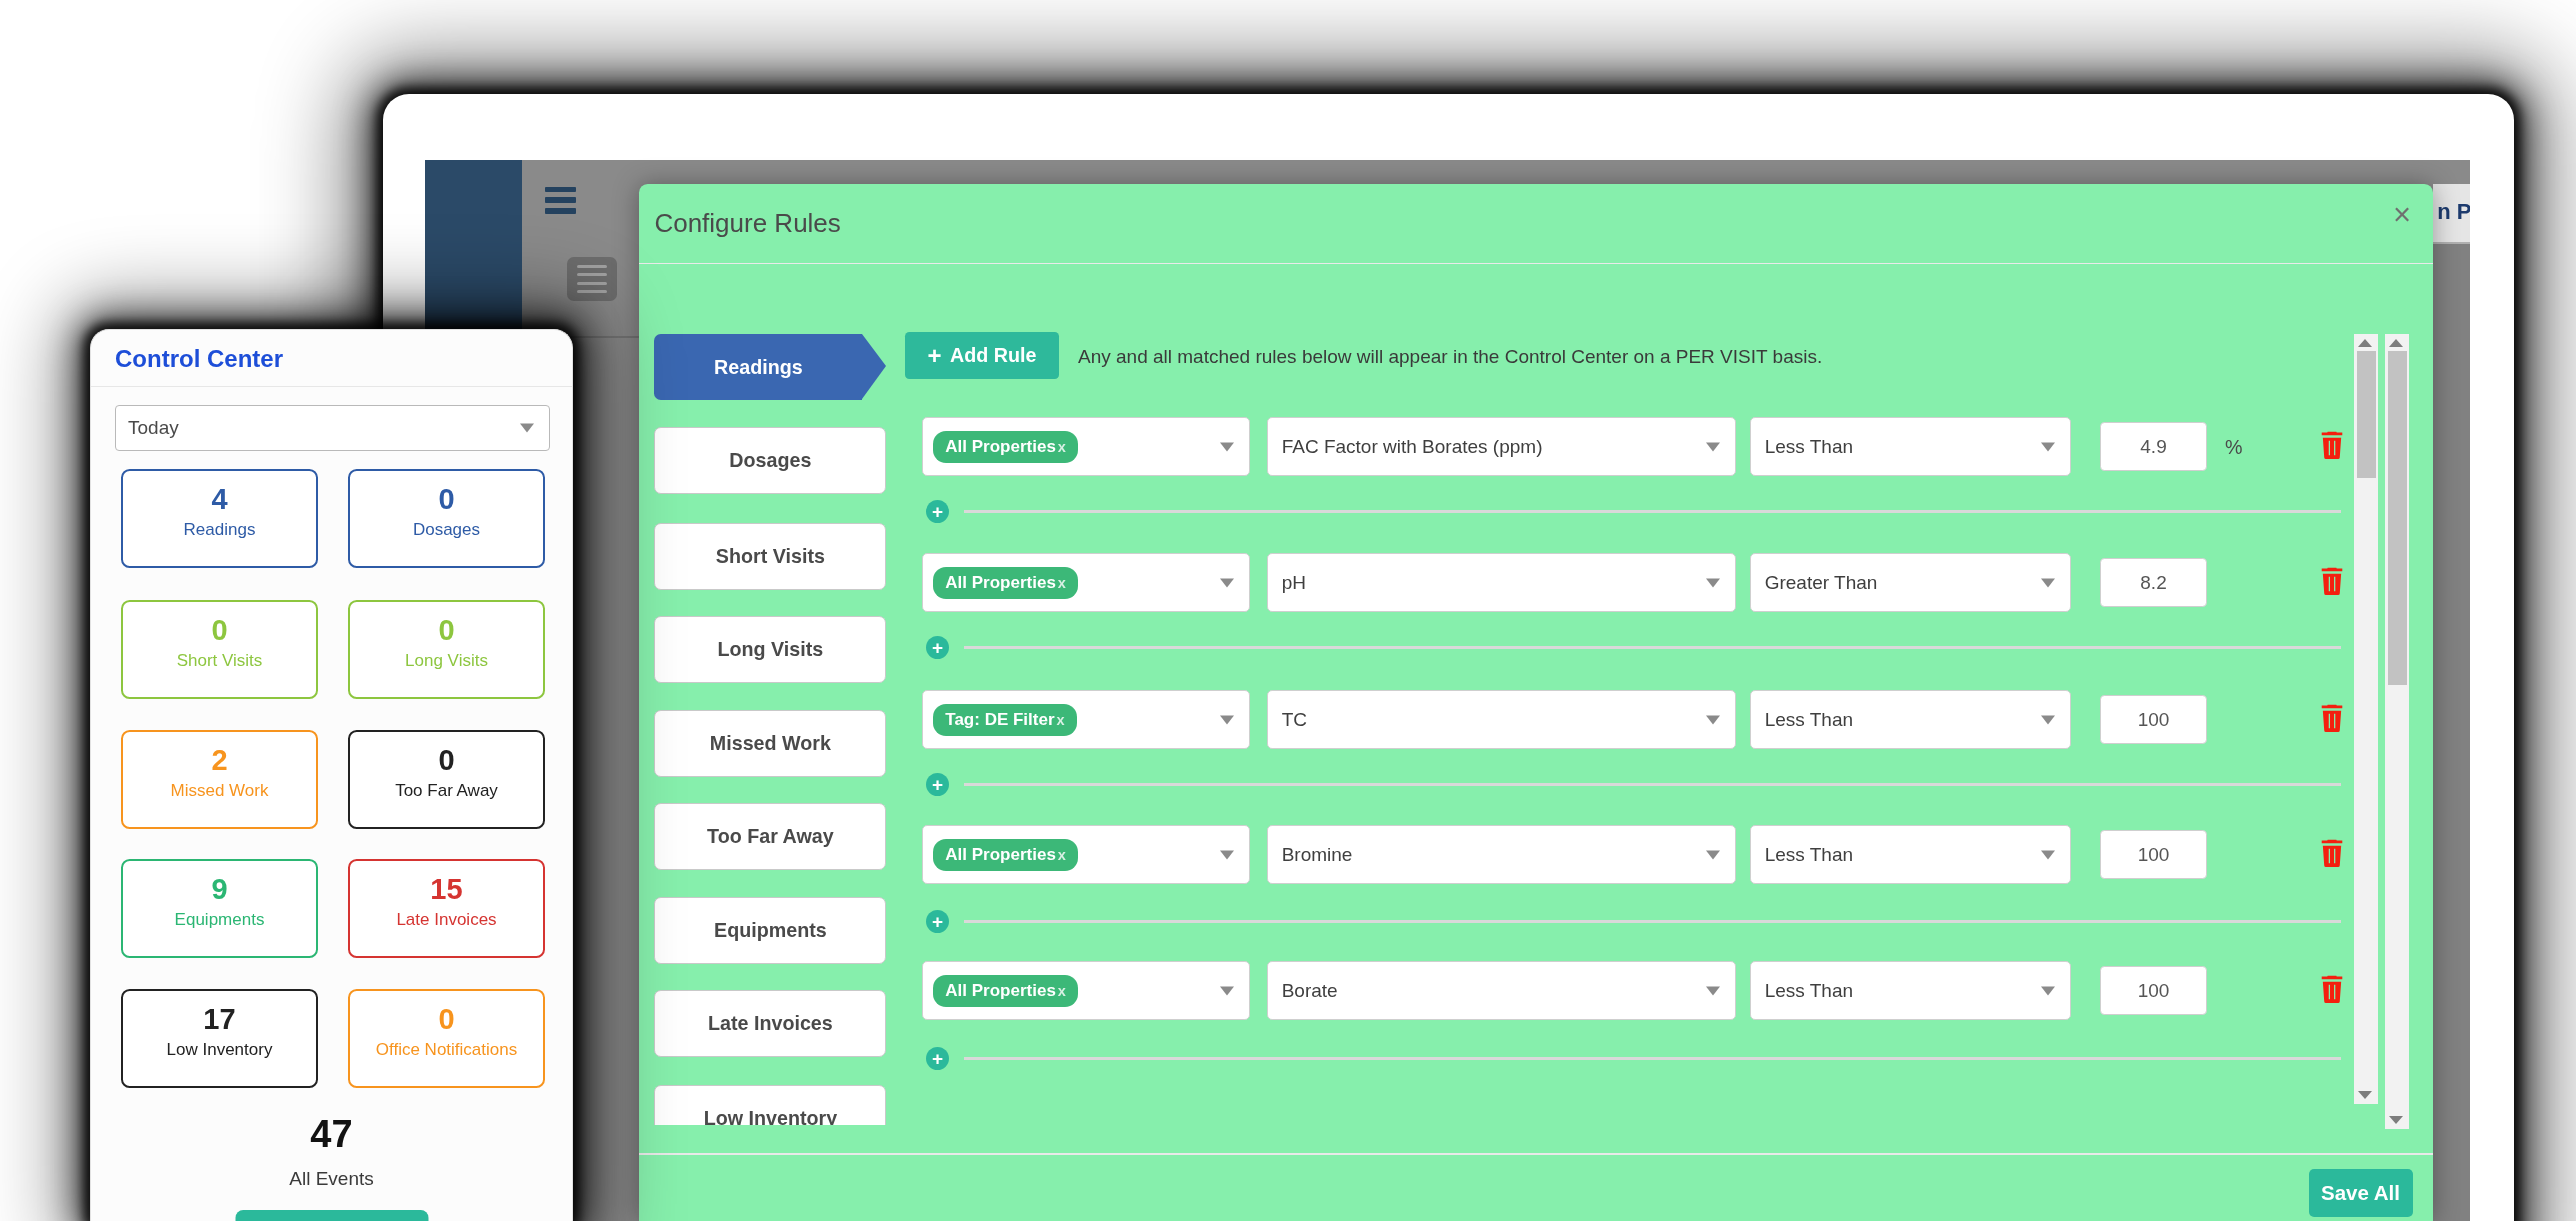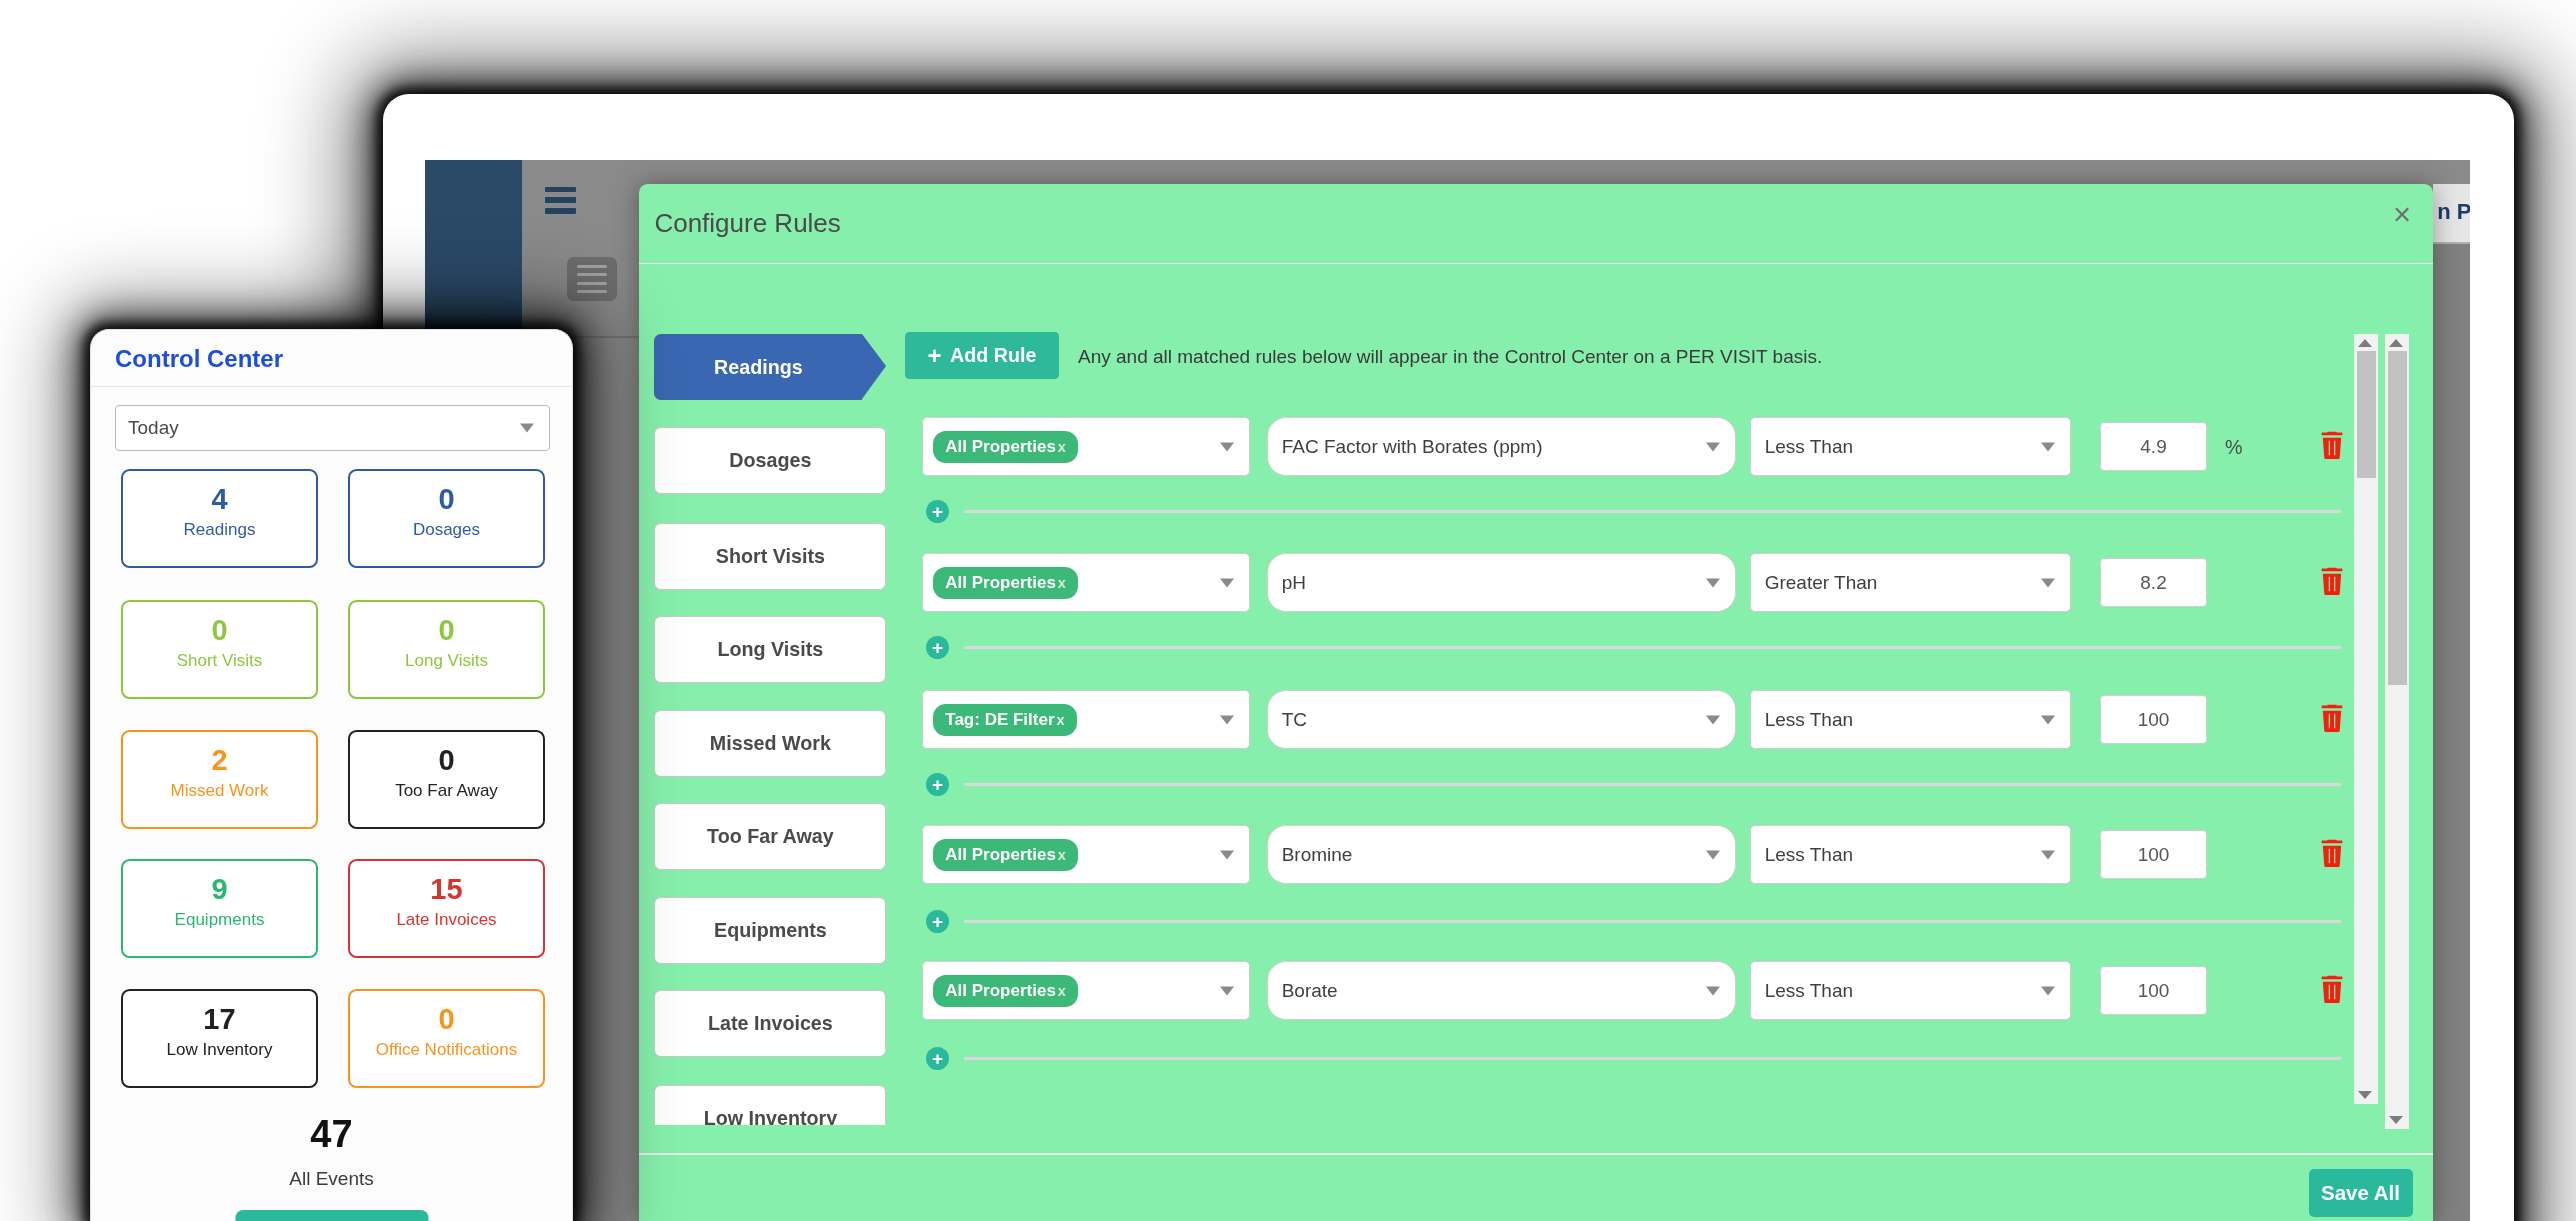--- a/index.html
+++ b/index.html
@@ -49,21 +49,21 @@
   .add-rule-btn { position:absolute; left:266px; top:148px; width:154px; height:47px; background:#2eb99b;
     border:none; border-radius:4.3px; color:#fff; font-size:19.7px; font-weight:600; cursor:pointer;
     display:flex; align-items:center; justify-content:center; gap:8.6px;
     font-family:"Liberation Sans","DejaVu Sans",sans-serif; }
   .add-rule-btn .plus { font-size:24px; font-weight:700; line-height:1; }
   .rules-note { position:absolute; left:439px; top:162px; font-size:19px; color:#3a3a3a; }
 
   .rule-row { position:absolute; left:0; width:100%; height:59px; }
   .fld { position:absolute; top:0; height:59px; border:1.7px solid #cfcfcf; border-radius:5.1px; background:#fff; cursor:pointer; }
   .fld-scope { left:283px; width:328px; }
-  .fld-prop  { left:628px; width:469px;border-radius:19px; }
+  .fld-prop  { left:628px; width:469px; }
   .fld-comp  { left:1111px; width:321px; }
   .fld-text { position:absolute; left:13.7px; top:50%; transform:translateY(-50%); font-size:19px; color:#3f3f3f; white-space:nowrap; }
   .caret { position:absolute; right:15.4px; top:50%; transform:translateY(-50%); width:0; height:0;
     border-left:7.7px solid transparent; border-right:7.7px solid transparent; border-top:9.4px solid #8a8a8a; }
   .chip { position:absolute; left:10.3px; top:50%; transform:translateY(-50%); background:#3cb878; color:#fff;
     border-radius:13px; padding:6px 12px; font-size:17px; font-weight:600; display:flex; align-items:center; gap:2px;
     white-space:nowrap; }
   .chip-x { font-size:14.5px; opacity:0.8; cursor:pointer; }
   .val-input { position:absolute; left:1461px; top:5.1px; width:107px; height:49px; border:1.7px solid #cfcfcf;
     border-radius:4.3px; font-size:19px; color:#555; text-align:center; outline:none;

